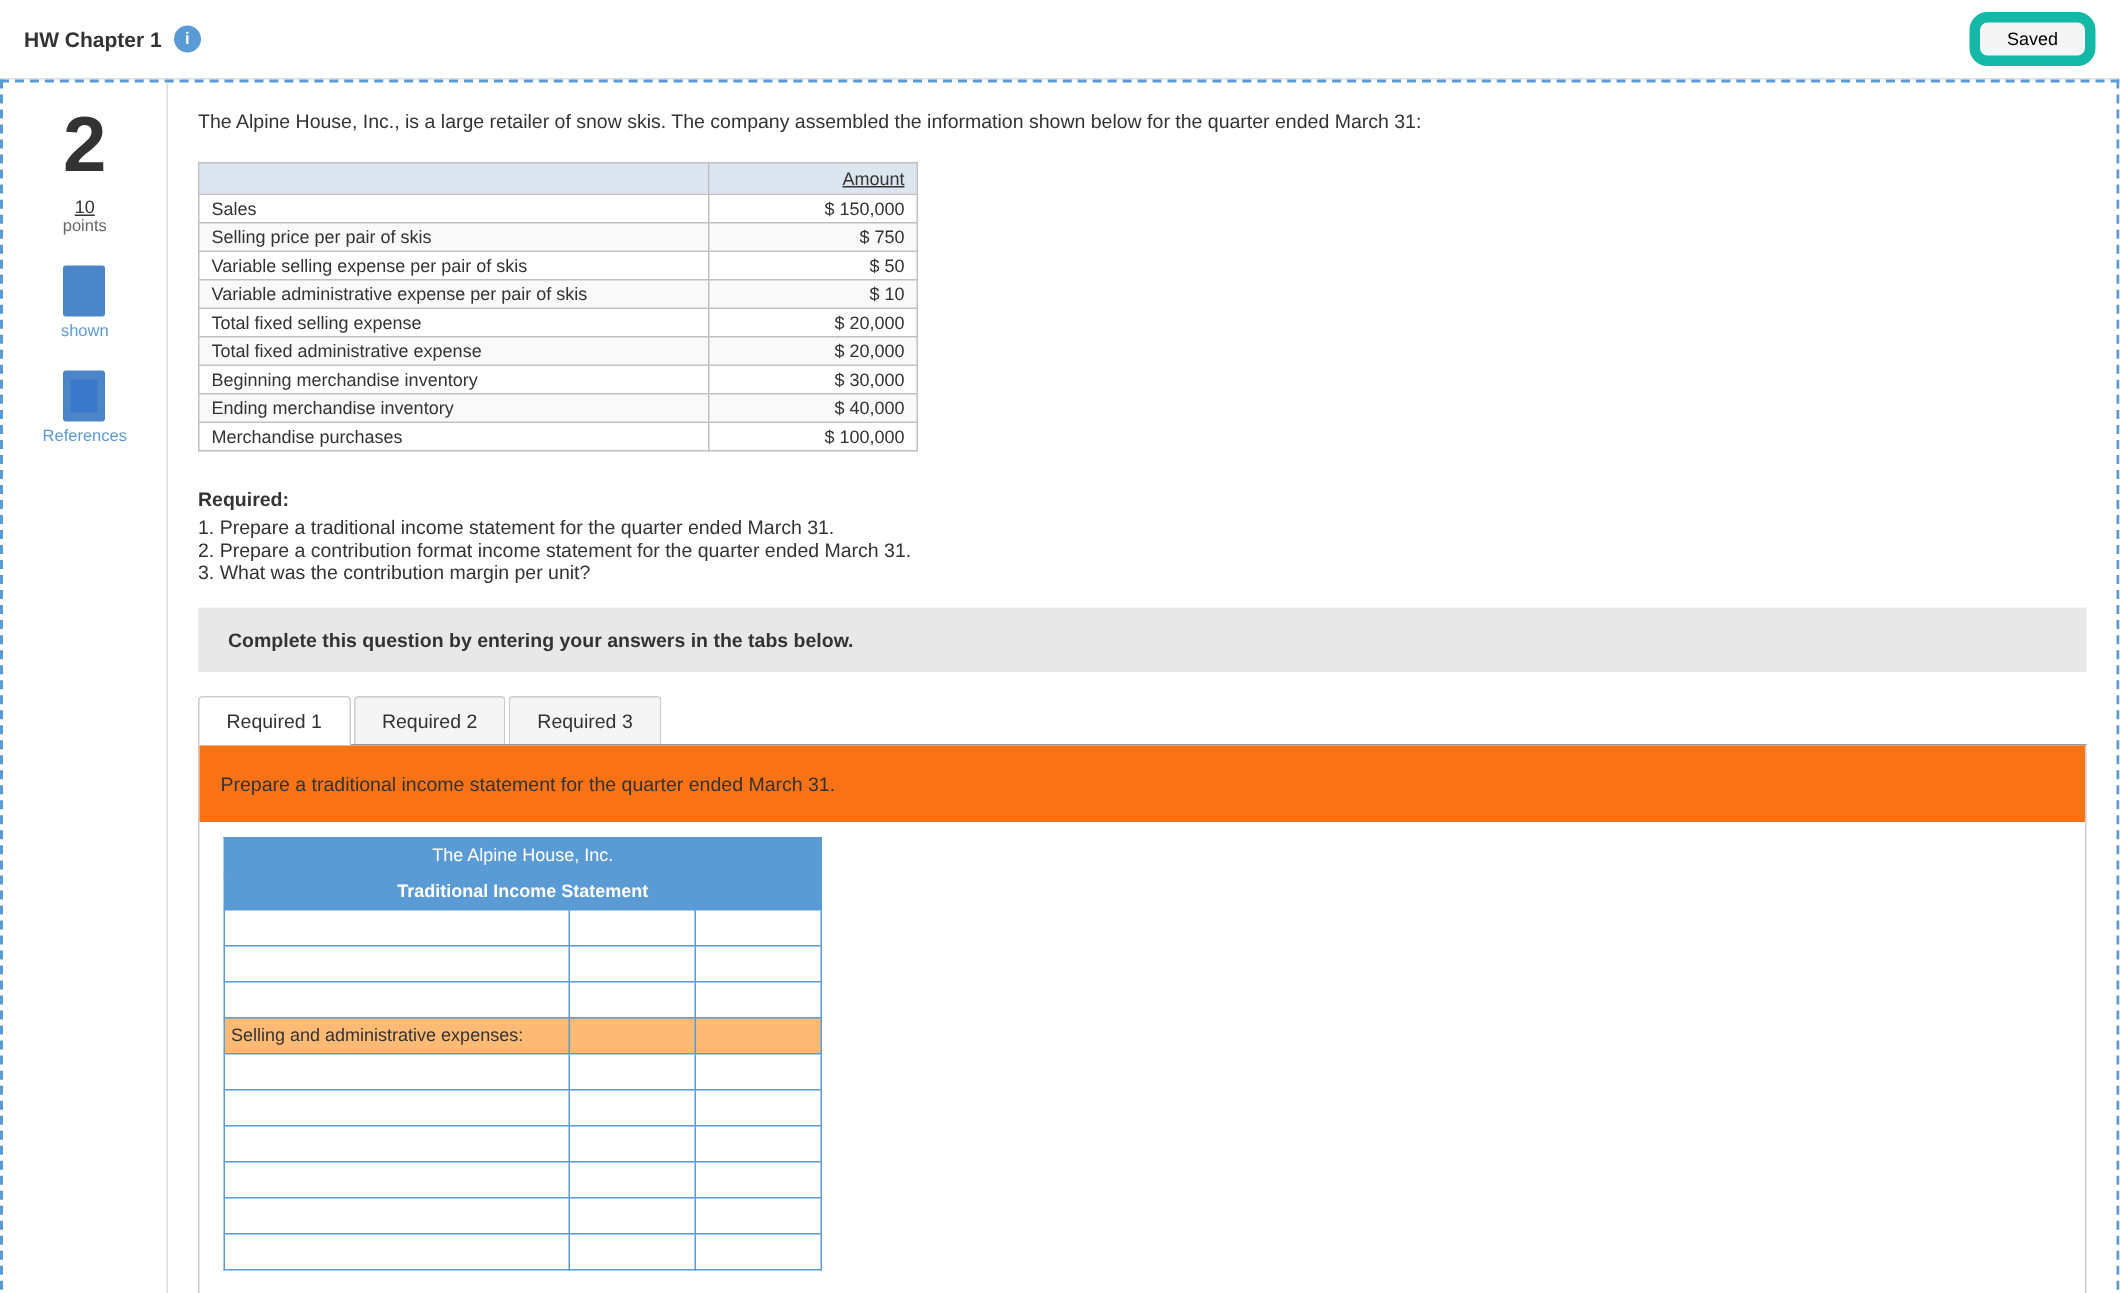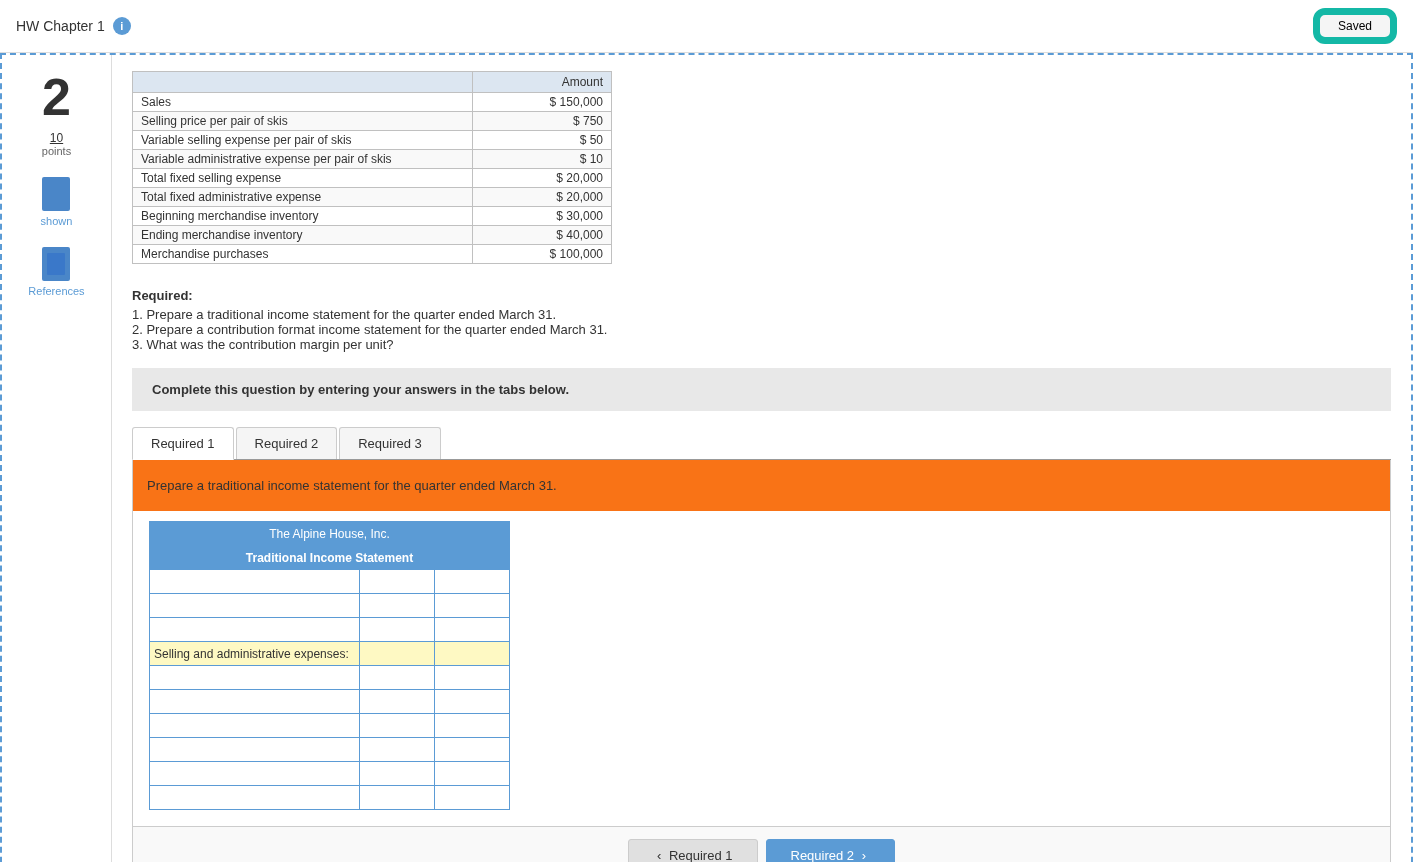--- a/index.html
+++ b/index.html
@@ -2,21 +2,21 @@
 <html><head>
   <meta charset="utf-8">
   <style>
     * { box-sizing: border-box; margin: 0; padding: 0; }
     body { font-family: Arial, sans-serif; font-size: 13px; background: #fff; color: #333; }
 
     .top-bar {
       display: flex; align-items: center; padding: 8px 16px;
       border-bottom: 1px solid #ddd; background: #fff;
     }
-    .top-bar-title { font-size: 14px; font-weight: normal; margin-right: 8px; }
+    .top-bar-title { font-size: 14px; font-weight: bold; margin-right: 8px; }
     .info-icon {
       width: 18px; height: 18px; border-radius: 50%; background: #5b9bd5;
       color: #fff; font-size: 11px; display: inline-flex; align-items: center;
       justify-content: center; font-weight: bold; cursor: pointer;
     }
     .saved-btn {
       margin-left: auto; padding: 4px 18px; border-radius: 12px;
       border: 7px solid #14b8a6; background: #f5f5f5; font-size: 12px; cursor: pointer;
     }
 
@@ -48,21 +48,21 @@
     }
 
     .problem-text { font-size: 13px; line-height: 1.6; margin-bottom: 16px; }
 
     .data-table {
       border-collapse: collapse; width: 480px; margin-bottom: 20px;
       font-size: 12px;
     }
     .data-table th {
       background: #dce6f1; text-align: right; padding: 3px 8px;
-      border: 1px solid #c0c0c0; font-weight: normal;
+      border: 1px solid #c0c0c0; font-weight: normal; text-decoration: underline;
     }
     .data-table td {
       padding: 2px 8px; border: 1px solid #c0c0c0;
     }
     .data-table td:last-child { text-align: right; }
     .data-table tr:nth-child(odd) { background: #f9f9f9; }
     .data-table tr:nth-child(even) { background: #fff; }
 
     .required-section { margin-top: 24px; }
     .required-title { font-weight: bold; margin-bottom: 4px; }
@@ -89,42 +89,42 @@
 
     .tab-instruction {
       background: #f97316; padding: 18px 14px; font-size: 13px;
     }
 
     .income-table-wrapper {
       padding: 10px 16px 16px 16px;
     }
 
     .income-table {
-      border-collapse: collapse; width: 361px; font-size: 12px;
+      border-collapse: collapse; width: 399px; font-size: 12px;
     }
     .income-table-header {
       background: #5b9bd5; color: #fff; text-align: center;
       padding: 5px; font-size: 12px;
     }
     .income-table-header.sub { font-weight: bold; }
 
     .income-table td {
       border: 1px solid #5b9bd5; padding: 3px 4px; height: 24px;
     }
     .income-table td input {
       border: none; outline: none; width: 100%; font-size: 12px;
       background: transparent;
     }
 
     .label-cell { width: 220px; }
     .amount-cell1 { width: 80px; }
     .amount-cell2 { width: 80px; }
 
     .section-label-row td {
-      background: #fef9c3; font-size: 12px; padding: 3px 4px;
+      background: #fdba74; font-size: 12px; padding: 3px 4px;
     }
 
     .bottom-nav {
       display: flex; justify-content: center; gap: 8px;
       padding: 12px; border-top: 1px solid #ccc; background: #f9f9f9;
     }
     .nav-btn {
       padding: 8px 24px; font-size: 13px; cursor: pointer;
       border: 1px solid #ccc; border-radius: 3px;
     }
@@ -157,20 +157,21 @@
     <div class="refs-btn">
       <div style="width:28px;height:34px;background:#4a86c8;border-radius:2px;margin-bottom:4px;display:flex;align-items:center;justify-content:center;">
         <div style="width:18px;height:22px;background:#3a78c9;border-radius:1px;"></div>
       </div>
       <span>References</span>
     </div>
   </div>
 
   <div class="content-area">
 
+    <div class="problem-text">The Alpine House, Inc., is a large retailer of snow skis. The company assembled the information shown below for the quarter ended March 31:</div>
 
     <table class="data-table">
       <tbody>
             <tr>
         <th style="width:340px; text-align:left; background:#dce6f1;"></th>
         <th>Amount</th>
       </tr>
       <tr>
         <td>Sales</td>
         <td>$ 150,000</td>

